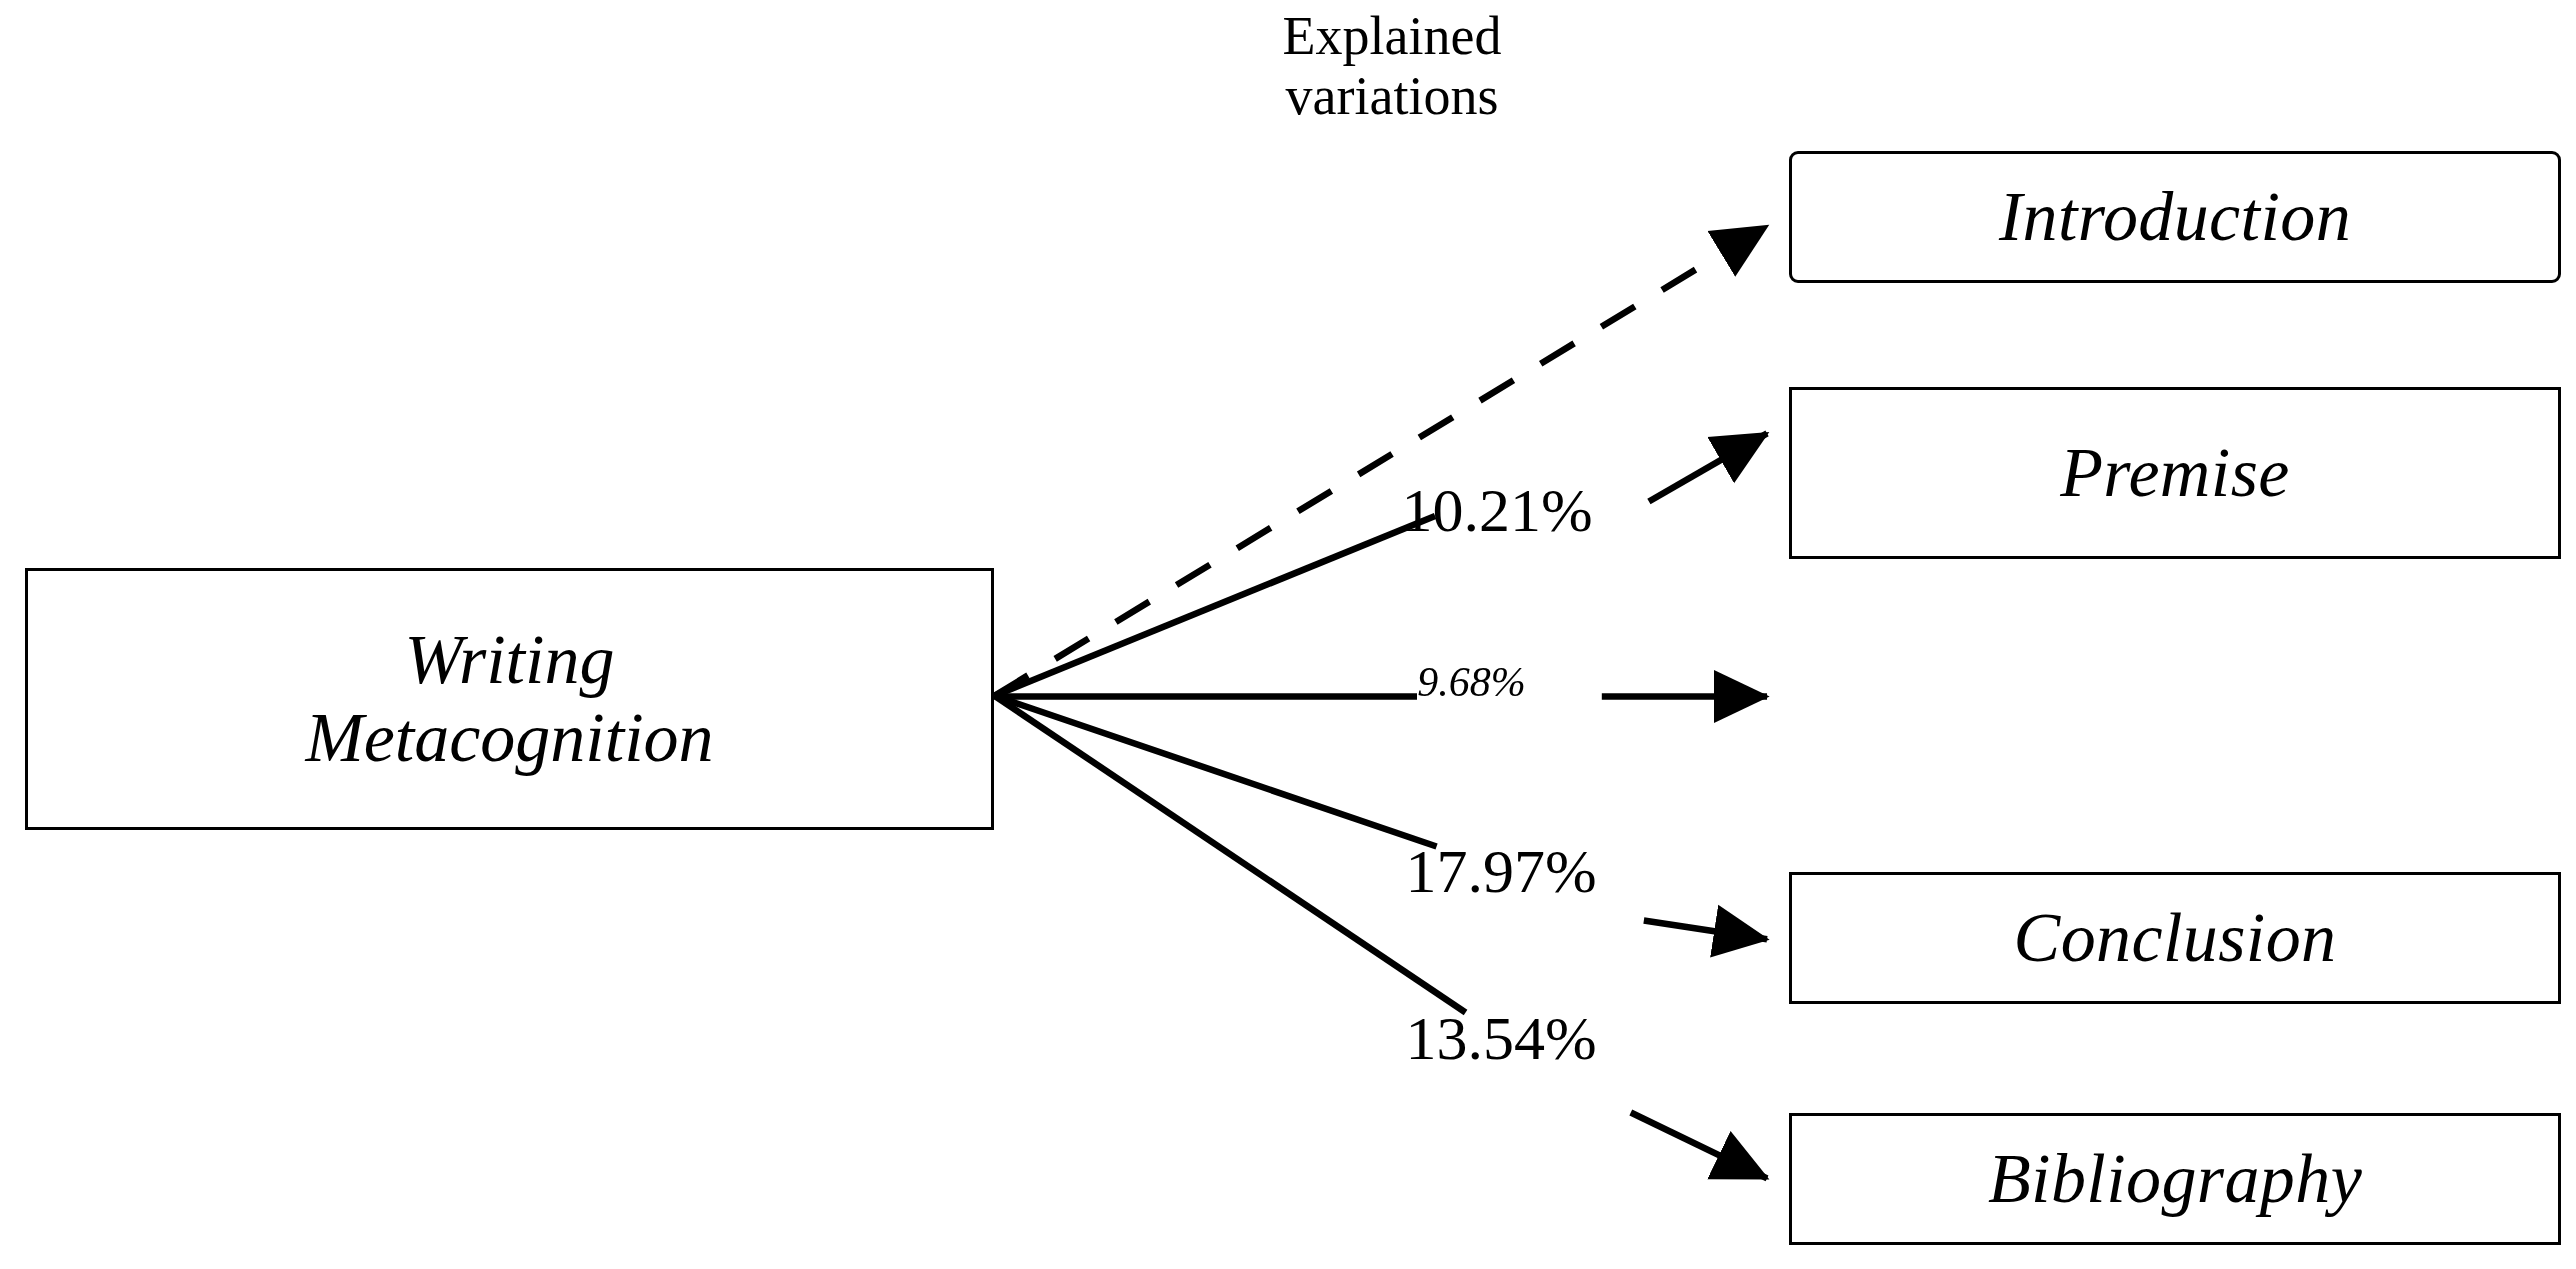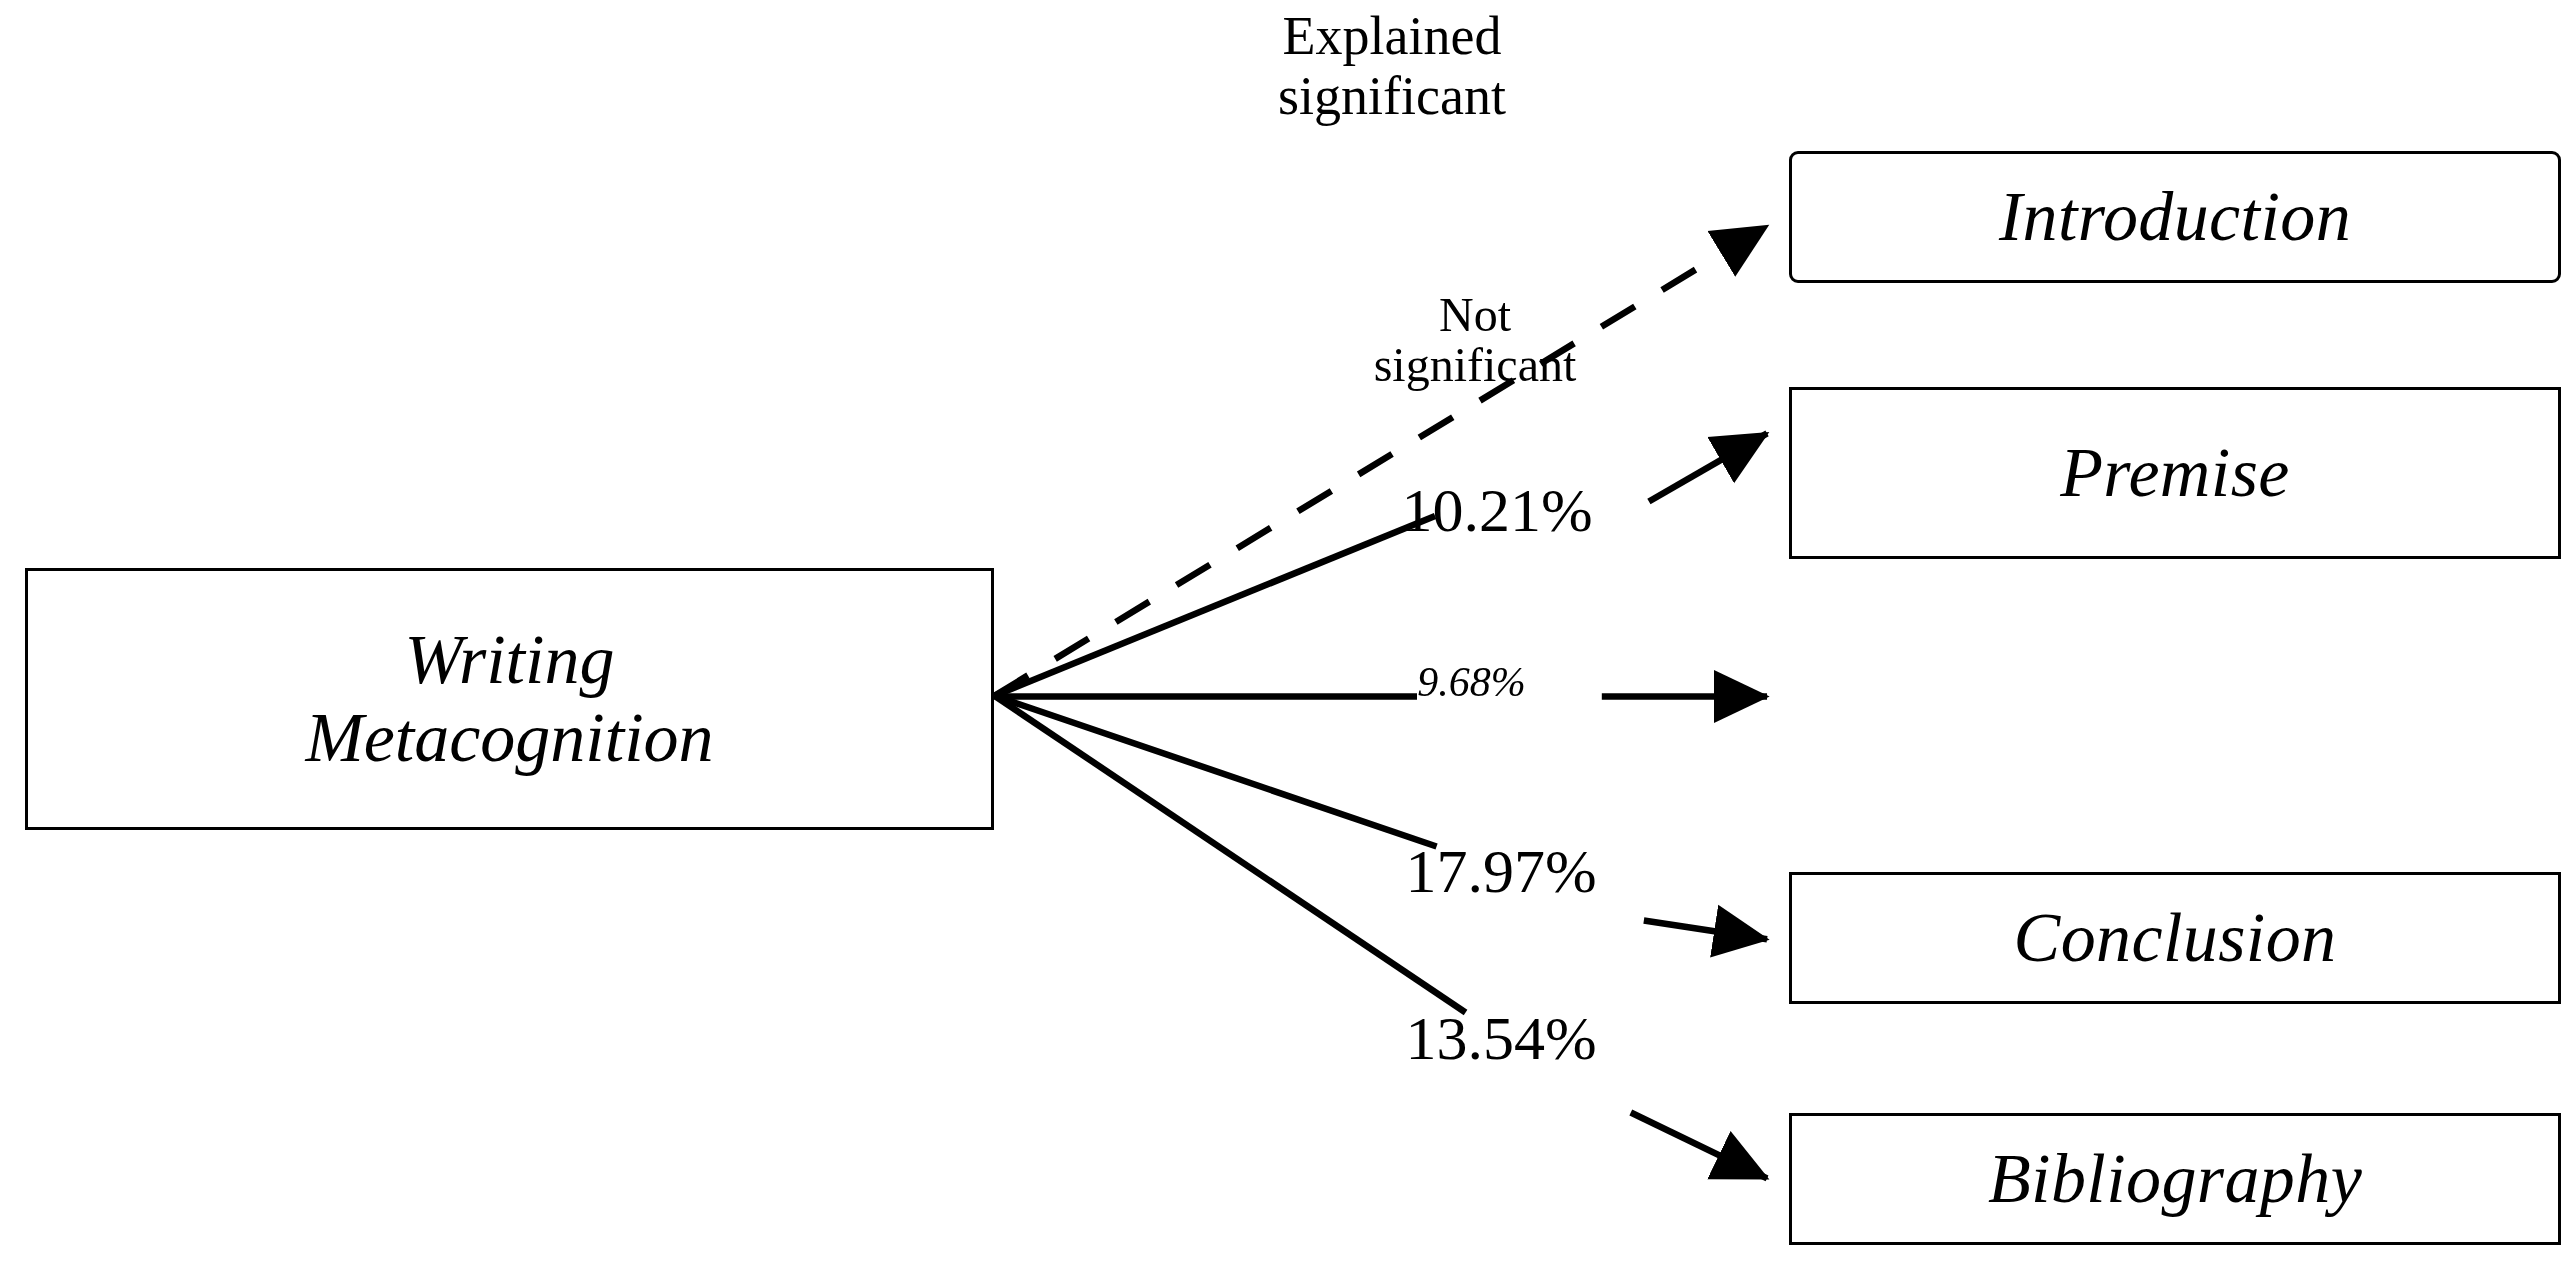--- a/index.html
+++ b/index.html
@@ -98,21 +98,21 @@
       <line x1="2268" y1="1270" x2="2438" y2="1296" stroke="#000000" stroke-width="9" marker-end="url(#ah)"></line>
     </g>
 
     <g>
       <line x1="1372" y1="960" x2="2022" y2="1397" stroke="#000000" stroke-width="9"></line>
       <line x1="2250" y1="1535" x2="2438" y2="1626" stroke="#000000" stroke-width="9" marker-end="url(#ah)"></line>
     </g>
   </svg>
 
   <div class="caption" style="left:1189px; top:7.2px; width:406px; font-size:54px;">Explained
-significant</div>
+variations</div>
 
   <div class="node-box" style="left:25px; top:568px; width:969px; height:262px;">
     <span class="src-label">Writing
 Metacognition</span>
   </div>
 
   <div class="node-box" style="left:1789px; top:151px; width:772px; height:132px;border-radius:9px;">
     <span class="node-label">Introduction</span>
   </div>
 
@@ -122,22 +122,20 @@
 
 
   <div class="node-box" style="left:1789px; top:872px; width:772px; height:132px;">
     <span class="node-label">Conclusion</span>
   </div>
 
   <div class="node-box" style="left:1789px; top:1113px; width:772px; height:132px;">
     <span class="node-label">Bibliography</span>
   </div>
 
-  <div class="edge-label" style="left:1312px; top:290px; width:326px; font-size:48px;">Not
-significant</div>
 
   <div class="edge-label" style="left:1341px; top:478px; width:312px; font-size:62px;">10.21%</div>
 
   <div class="edge-label" style="left:1352px; top:661px; width:239px; font-size:42px;font-style:italic;">9.68%</div>
 
   <div class="edge-label" style="left:1345px; top:839px; width:312px; font-size:62px;">17.97%</div>
 
   <div class="edge-label" style="left:1345px; top:1006px; width:312px; font-size:62px;">13.54%</div>
 
 </div>

